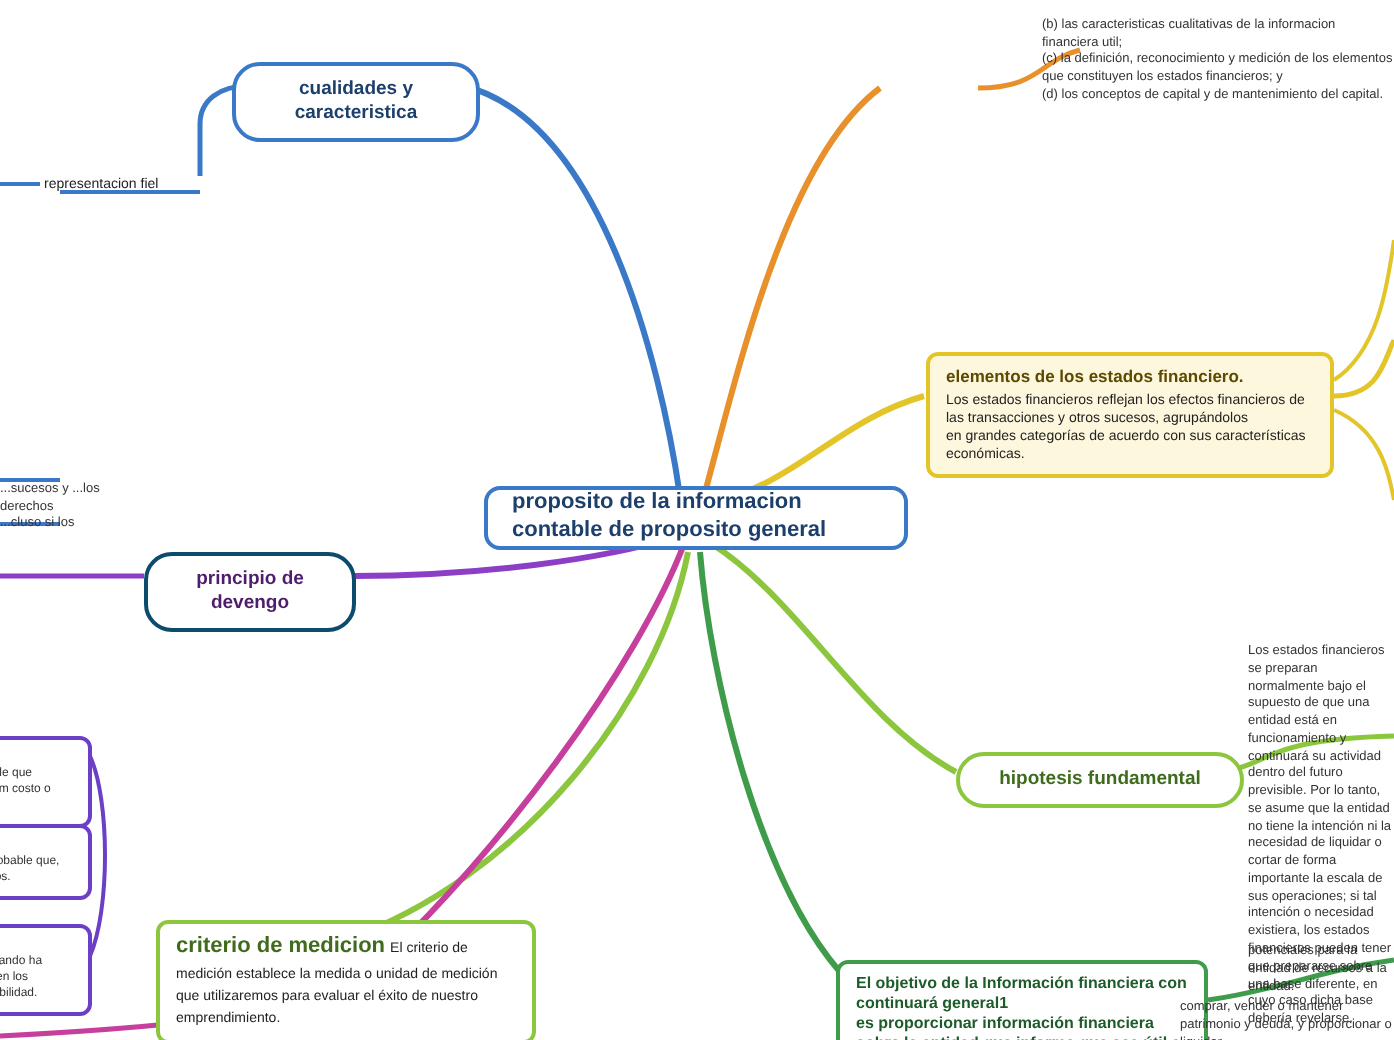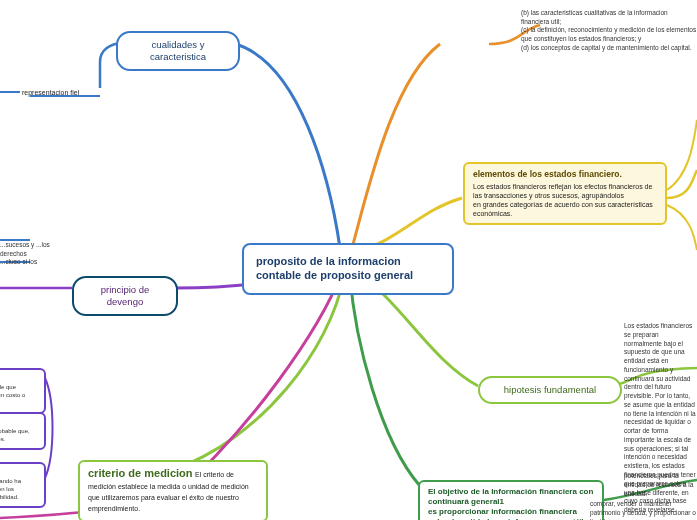--- a/index.html
+++ b/index.html
@@ -32,26 +32,26 @@
     font-size: 9px;
     line-height: 1.25;
     color: #222222;
   }
   .node.central {
     border: 2px solid #3a78c8;
     border-radius: 8px;
     font-size: 11px;
     font-weight: bold;
     color: #1d3f6b;
-    padding: 10px 12px;
+    padding: 0 12px;
     text-align: left;
   }
   .node.pill {
     border-radius: 14px;
-    font-weight: normal;
+    font-weight: bold;
     font-size: 9.5px;
     padding: 6px 12px;
     text-align: center;
   }
   .node.plain {
     border: none;
     background: transparent;
     padding: 0;
   }
   .b-blue { border: 2px solid #3a78c8; }
@@ -139,21 +139,21 @@
     <span>representacion fiel</span>
   </div>
 
 
   <div class="leaf-text" style="left:521px; top:0px; width:176px; white-space:pre-line;">
     <span>(b) las caracteristicas cualitativas de la informacion financiera util;
 (c) la definición, reconocimiento y medición de los elementos que constituyen los estados financieros; y
 (d) los conceptos de capital y de mantenimiento del capital.</span>
   </div>
 
-  <div class="node b-yellow bg-yellow" style="left:463px; top:162px; width:204px;">
+  <div class="node b-yellow bg-yellow" style="left:463px; top:176px; width:204px;">
     <div class="bold" style="font-size:8.5px; color:#5c4a00; margin-bottom:2px;">elementos de los estados financiero.</div>
     <div class="small" style="white-space:pre-line;">Los estados financieros reflejan los efectos financieros de las transacciones y otros sucesos, agrupándolos
 en grandes categorías de acuerdo con sus características económicas.</div>
   </div>
 
   <div class="node pill b-green t-green" style="left:478px; top:376px; width:144px;">
     <span>hipotesis fundamental</span>
   </div>
 
   <div class="leaf-text" style="left:624px; top:322px; width:73px;">

